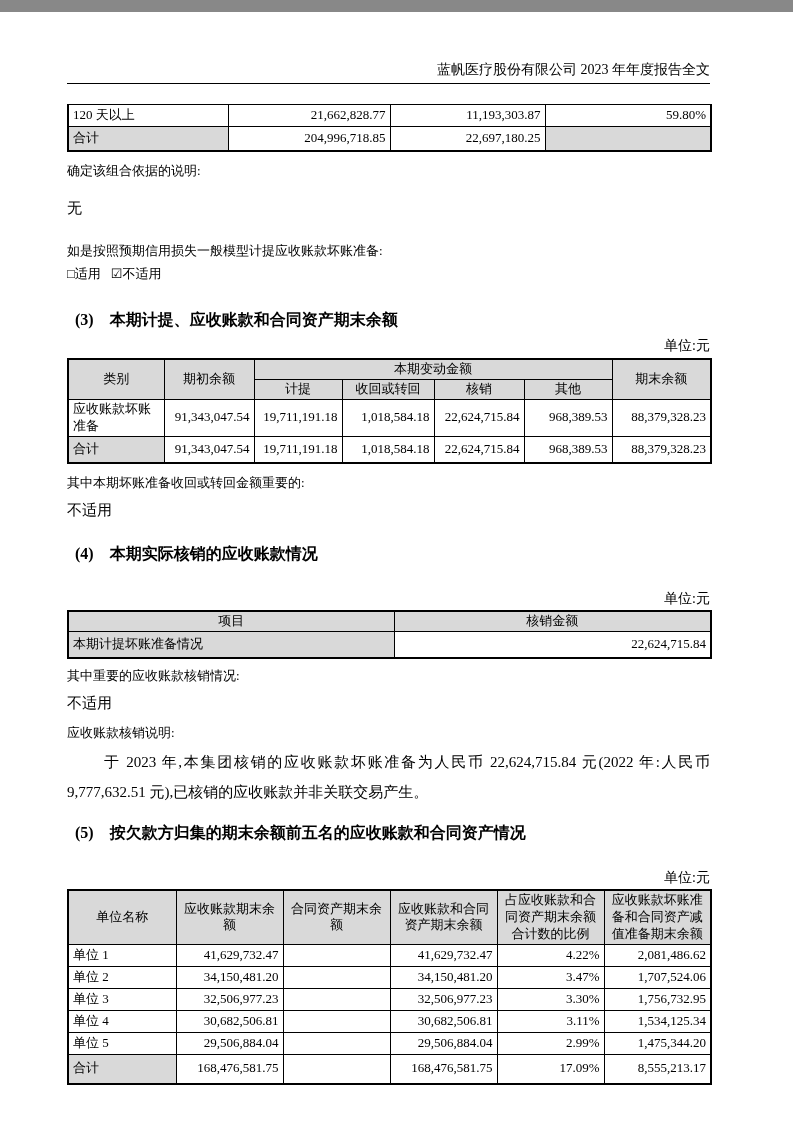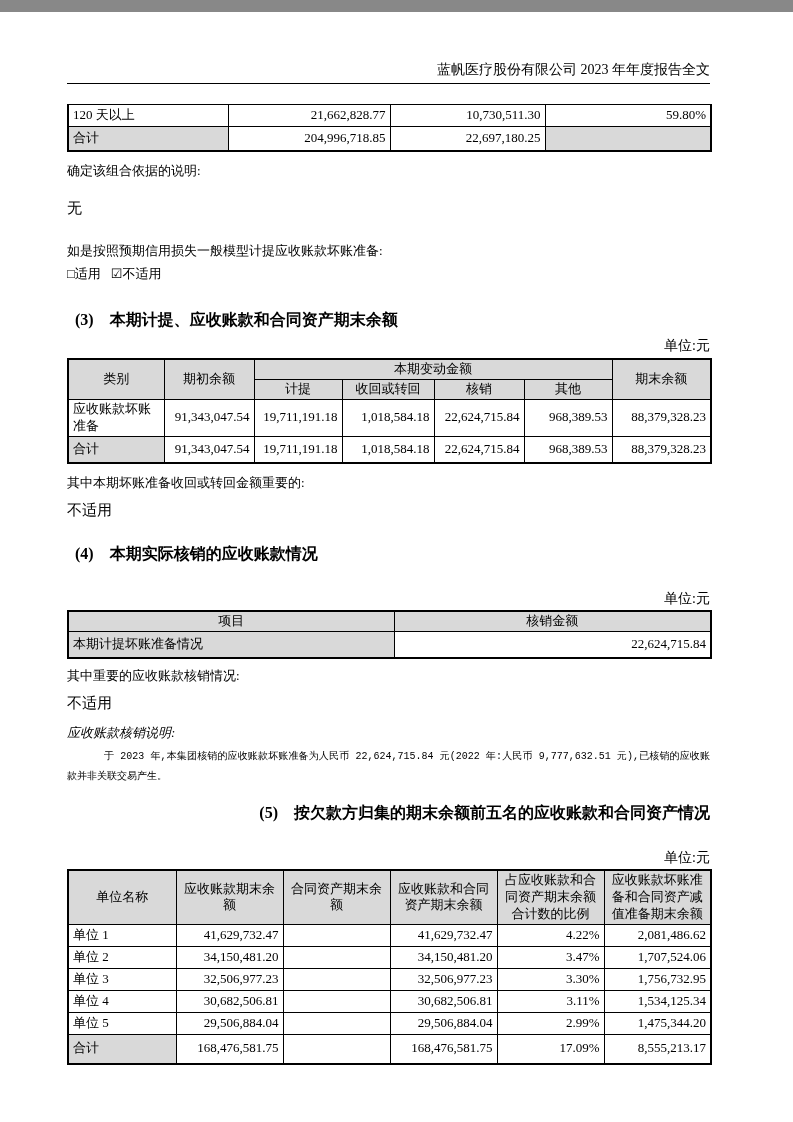--- a/index.html
+++ b/index.html
@@ -12,21 +12,21 @@
 
   .doc-header {
     padding-top:50px; padding-bottom:4px; text-align:right;
     font-size:14px; border-bottom:1px solid #000; line-height:1.2;
   }
 
   p { margin:0; line-height:1.25; }
   .note   { font-size:13px; margin-top:11px; }
   .answer { font-size:15px; margin-top:20px; }
   .unit   { font-size:14px; text-align:right; margin-top:8px; }
-  .para   { font-size:10px; margin-top:6px; text-align:justify; text-indent:37px; line-height:2.0;font-family:Liberation Mono, monospace; }
+  .para   { font-size:15px; margin-top:6px; text-align:justify; text-indent:37px; line-height:2.0; }
 
   .sec-heading { font-size:16px; font-weight:bold; margin-top:28px; padding-left:8px; line-height:1.2; }
   .sec-heading .ht { margin-left:16px; }
 
   table.doc-table {
     width:643px; border-collapse:collapse; table-layout:fixed;
     font-size:13px; margin-top:3px; border:2px solid #000;
   }
   table.doc-table td, table.doc-table th {
     border:1px solid #000; padding:1px 4px; font-weight:normal;
@@ -43,22 +43,22 @@
 
   #aging-table { margin-top:20px; border-top:1px solid #000; }
 
   .cbx { font-size:13px; }
   .cbx .box { font-size:13px; }
   .cbx .gap { display:inline-block; width:10px; }
 
   .mt7  { margin-top:7px; }
   .mt9  { margin-top:9px; }
   .mt10 { margin-top:10px; }
-  .mt12 { margin-top:12px;font-style:italic; }
-  .mt16 { margin-top:16px;text-align:right; }
+  .mt12 { margin-top:12px; }
+  .mt16 { margin-top:16px; }
   .mt24 { margin-top:24px; }
   .mt25 { margin-top:25px; }
   .mt26 { margin-top:26px; }
   .mt27 { margin-top:27px; }
 </style>
 </head>
 <body>
 
 <div class="sheet">
   <div class="content">
@@ -71,21 +71,21 @@
       <colgroup>
           <col style="width:160px">
           <col style="width:162px">
           <col style="width:155px">
           <col style="width:166px">
         </colgroup>
       <tbody>
       <tr class="rh19">
         <td>120 天以上</td>
         <td class="num">21,662,828.77</td>
-        <td class="num">10,730,511.30</td>
+        <td class="num">11,193,303.87</td>
         <td class="num">59.80%</td>
       </tr>
       <tr class="rh21">
         <td class="gray">合计</td>
         <td class="num">204,996,718.85</td>
         <td class="num">22,697,180.25</td>
         <td class="gray"></td>
       </tr>
     </tbody>
       </table>

